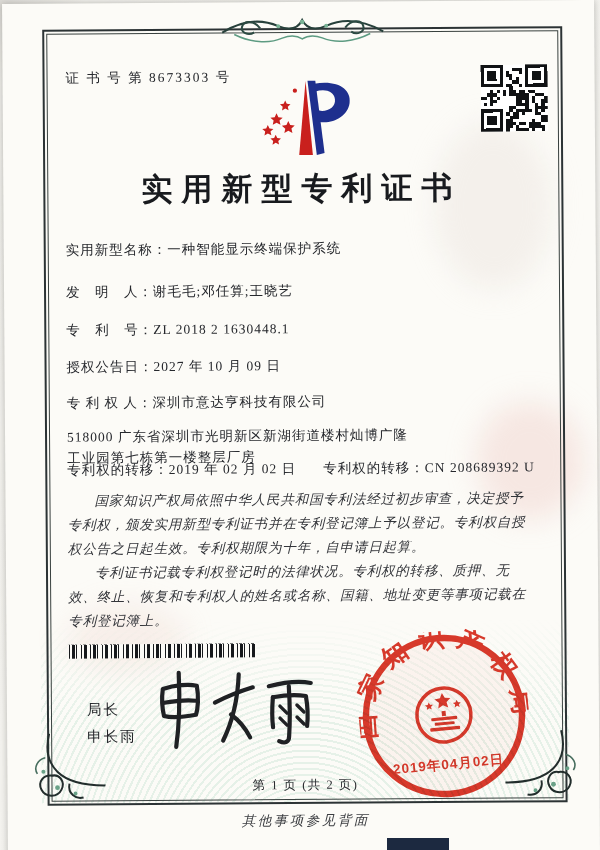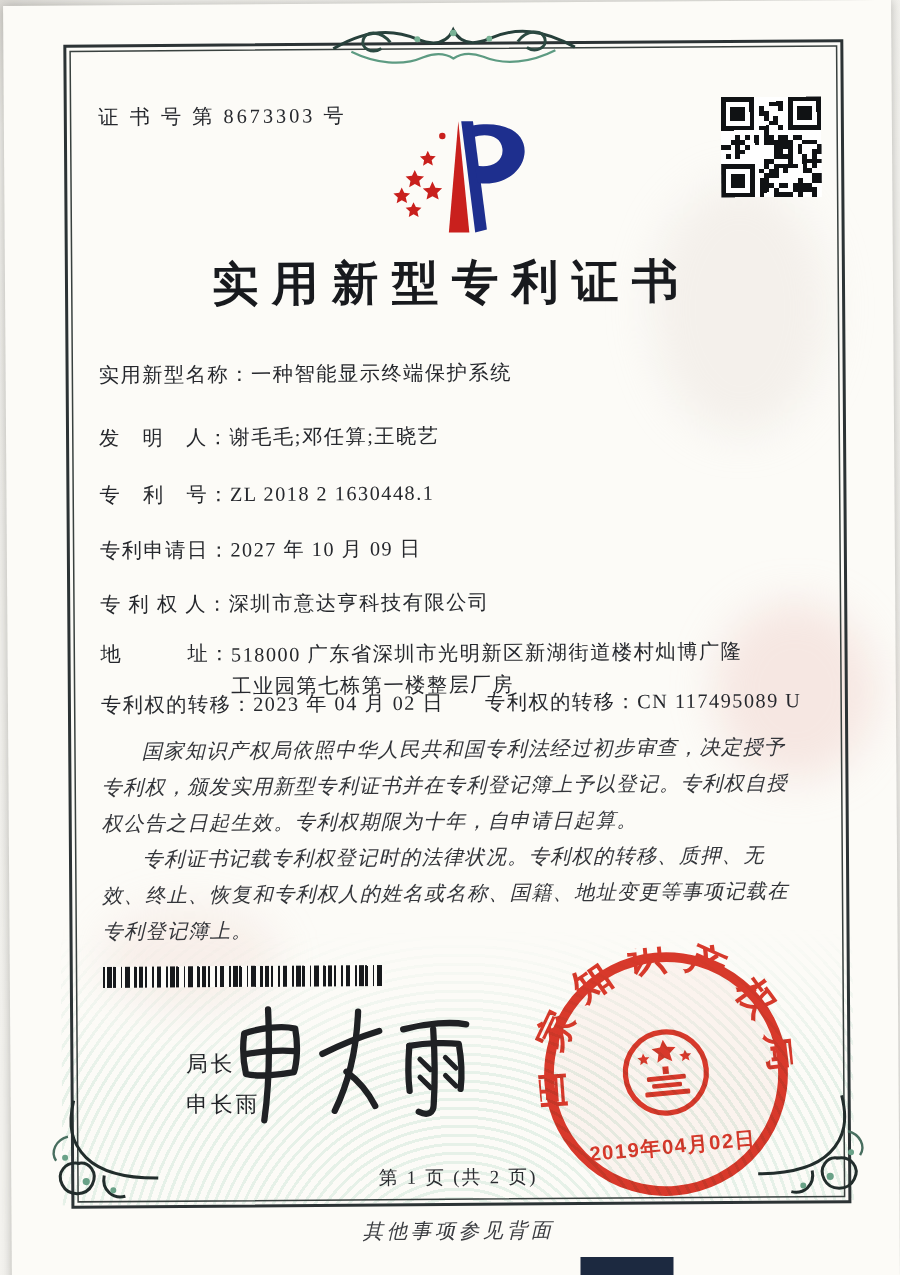--- a/index.html
+++ b/index.html
@@ -31,22 +31,22 @@
   .row.addr{white-space:normal;display:flex;}
   .row.addr .lbl{flex:0 0 auto;}
   .row.addr .val{width:348px;line-height:1.55;}
   .grant2{position:absolute;left:256px;top:0;}
   .paras{position:absolute;left:62px;top:486px;width:462px;font-size:13.5px;line-height:1.78;
          color:#33353a;letter-spacing:.8px;}
   .paras p{margin:0;text-indent:2em;font-style:italic;}
   .barcode{position:absolute;left:62px;top:641px;width:188px;height:14px;
     background:repeating-linear-gradient(90deg,#17191c 0 1.5px,#fcfbf7 1.5px 3px,#17191c 3px 6px,#fcfbf7 6px 7px,
       #17191c 7px 8.5px,#fcfbf7 8.5px 12px,#17191c 12px 13px,#fcfbf7 13px 15px,#17191c 15px 18px,#fcfbf7 18px 21px);}
-  .director{position:absolute;left:80px;top:694px;font-family:Liberation Sans, sans-serif;
-            font-size:14.5px;line-height:1.85;color:#222428;letter-spacing:2px;margin-left:37px;}
+  .director{position:absolute;left:80px;top:694px;font-family:Liberation Mono, monospace;
+            font-size:14.5px;line-height:1.85;color:#222428;letter-spacing:2px;}
   .sig{position:absolute;left:140px;top:662px;width:200px;height:92px;}
   .seal{position:absolute;left:352px;top:630px;width:170px;height:170px;mix-blend-mode:multiply;opacity:.93;
         transform:rotate(-5deg);}
   .page-ind{position:absolute;left:40px;top:775px;width:516px;text-align:center;font-size:12.5px;
             letter-spacing:1.5px;color:#2a2c30;}
   .back-note{position:absolute;left:40px;top:810px;width:516px;text-align:center;font-size:13.5px;
              letter-spacing:2.5px;color:#3a3c40;font-style:italic;}
   .navy-box{position:absolute;left:387px;top:838px;width:62px;height:14px;background:#1c2940;}
   .flourish{position:absolute;}
   svg{display:block;}
@@ -261,33 +261,32 @@
       <div class="row" style="top:238px;">
         <span class="lbl">实用新型名称：</span><span class="val">一种智能显示终端保护系统</span>
       </div>
       <div class="row" style="top:280px;">
         <span class="lbl">发　明　人：</span><span class="val">谢毛毛;邓任算;王晓艺</span>
       </div>
       <div class="row" style="top:318px;">
         <span class="lbl">专　利　号：</span><span class="val">ZL 2018 2 1630448.1</span>
       </div>
       <div class="row" style="top:355px;">
-        <span class="lbl">专利申请日：</span><span class="val">2027 年 10 月 09 日</span>
+        <span class="lbl">授权公告日：</span><span class="val">2027 年 10 月 09 日</span>
       </div>
       <div class="row" style="top:391px;">
         <span class="lbl">专 利 权 人：</span><span class="val">深圳市意达亨科技有限公司</span>
       </div>
       <div class="row addr" style="top:424px;">
-        <span class="lbl">地　　　址：</span>
           <span class="val">518000 广东省深圳市光明新区新湖街道楼村灿博广隆工业园第七栋第一楼整层厂房</span>
       </div>
       <div class="row" style="top:458px;">
-        <span class="lbl">专利权的转移：</span><span class="val">2023 年 04 月 02 日</span>
+        <span class="lbl">专利权的转移：</span><span class="val">2019 年 02 月 02 日</span>
         <span class="grant2">
-          <span class="lbl">专利权的转移：</span><span class="val">CN 117495089 U</span>
+          <span class="lbl">专利权的转移：</span><span class="val">CN 208689392 U</span>
         </span>
       </div>
     </div>
 
     <div class="paras">
       <p>国家知识产权局依照中华人民共和国专利法经过初步审查，决定授予专利权，颁发实用新型专利证书并在专利登记簿上予以登记。专利权自授权公告之日起生效。专利权期限为十年，自申请日起算。</p>
       <p>专利证书记载专利权登记时的法律状况。专利权的转移、质押、无效、终止、恢复和专利权人的姓名或名称、国籍、地址变更等事项记载在专利登记簿上。</p>
     </div>
 
     <div class="barcode"></div>

